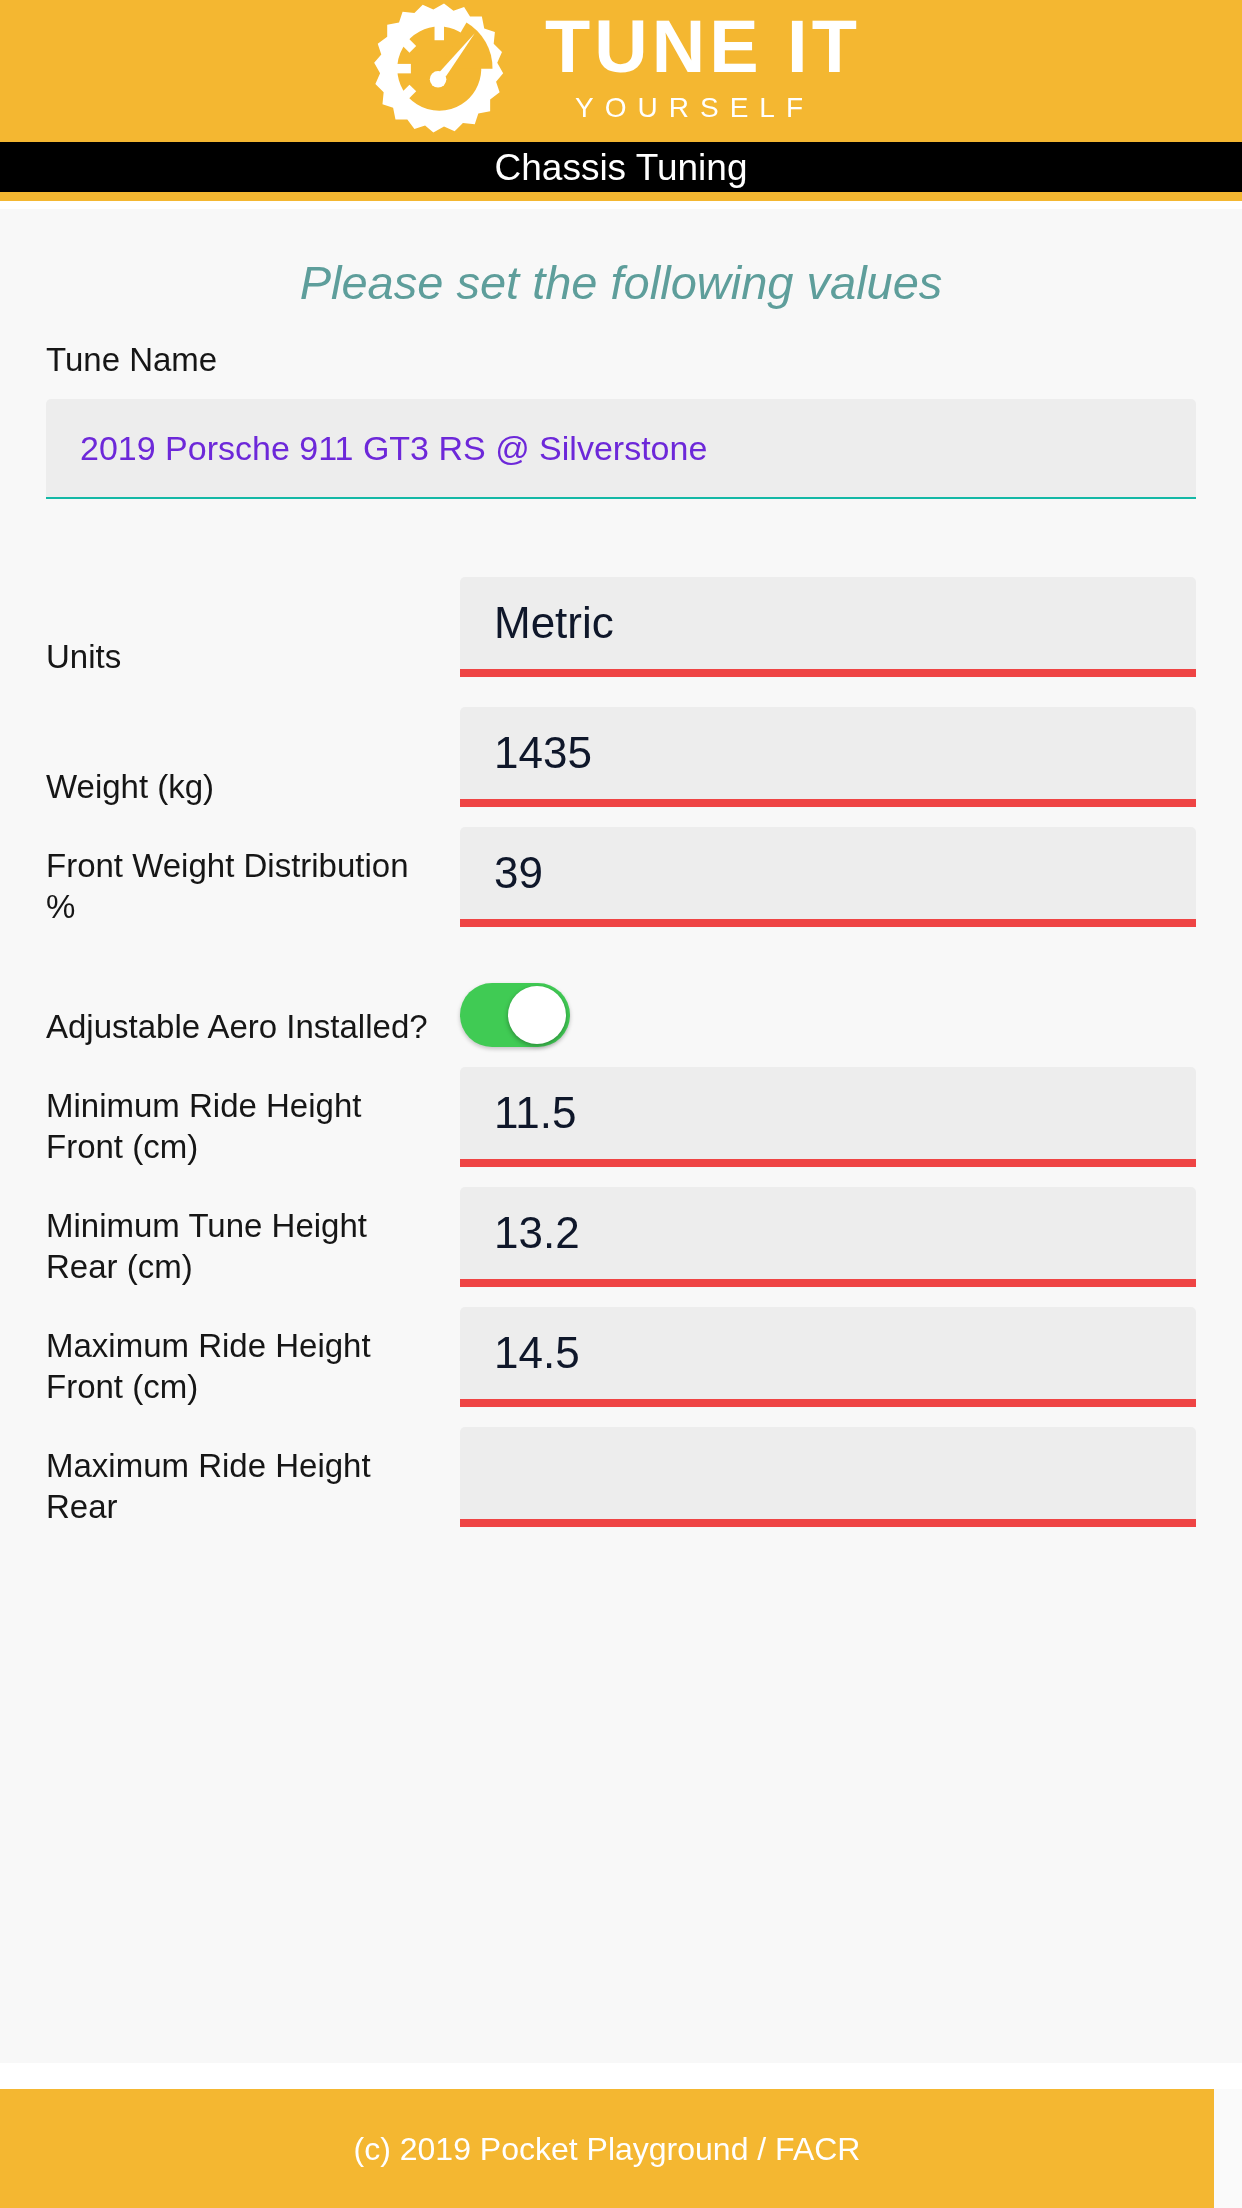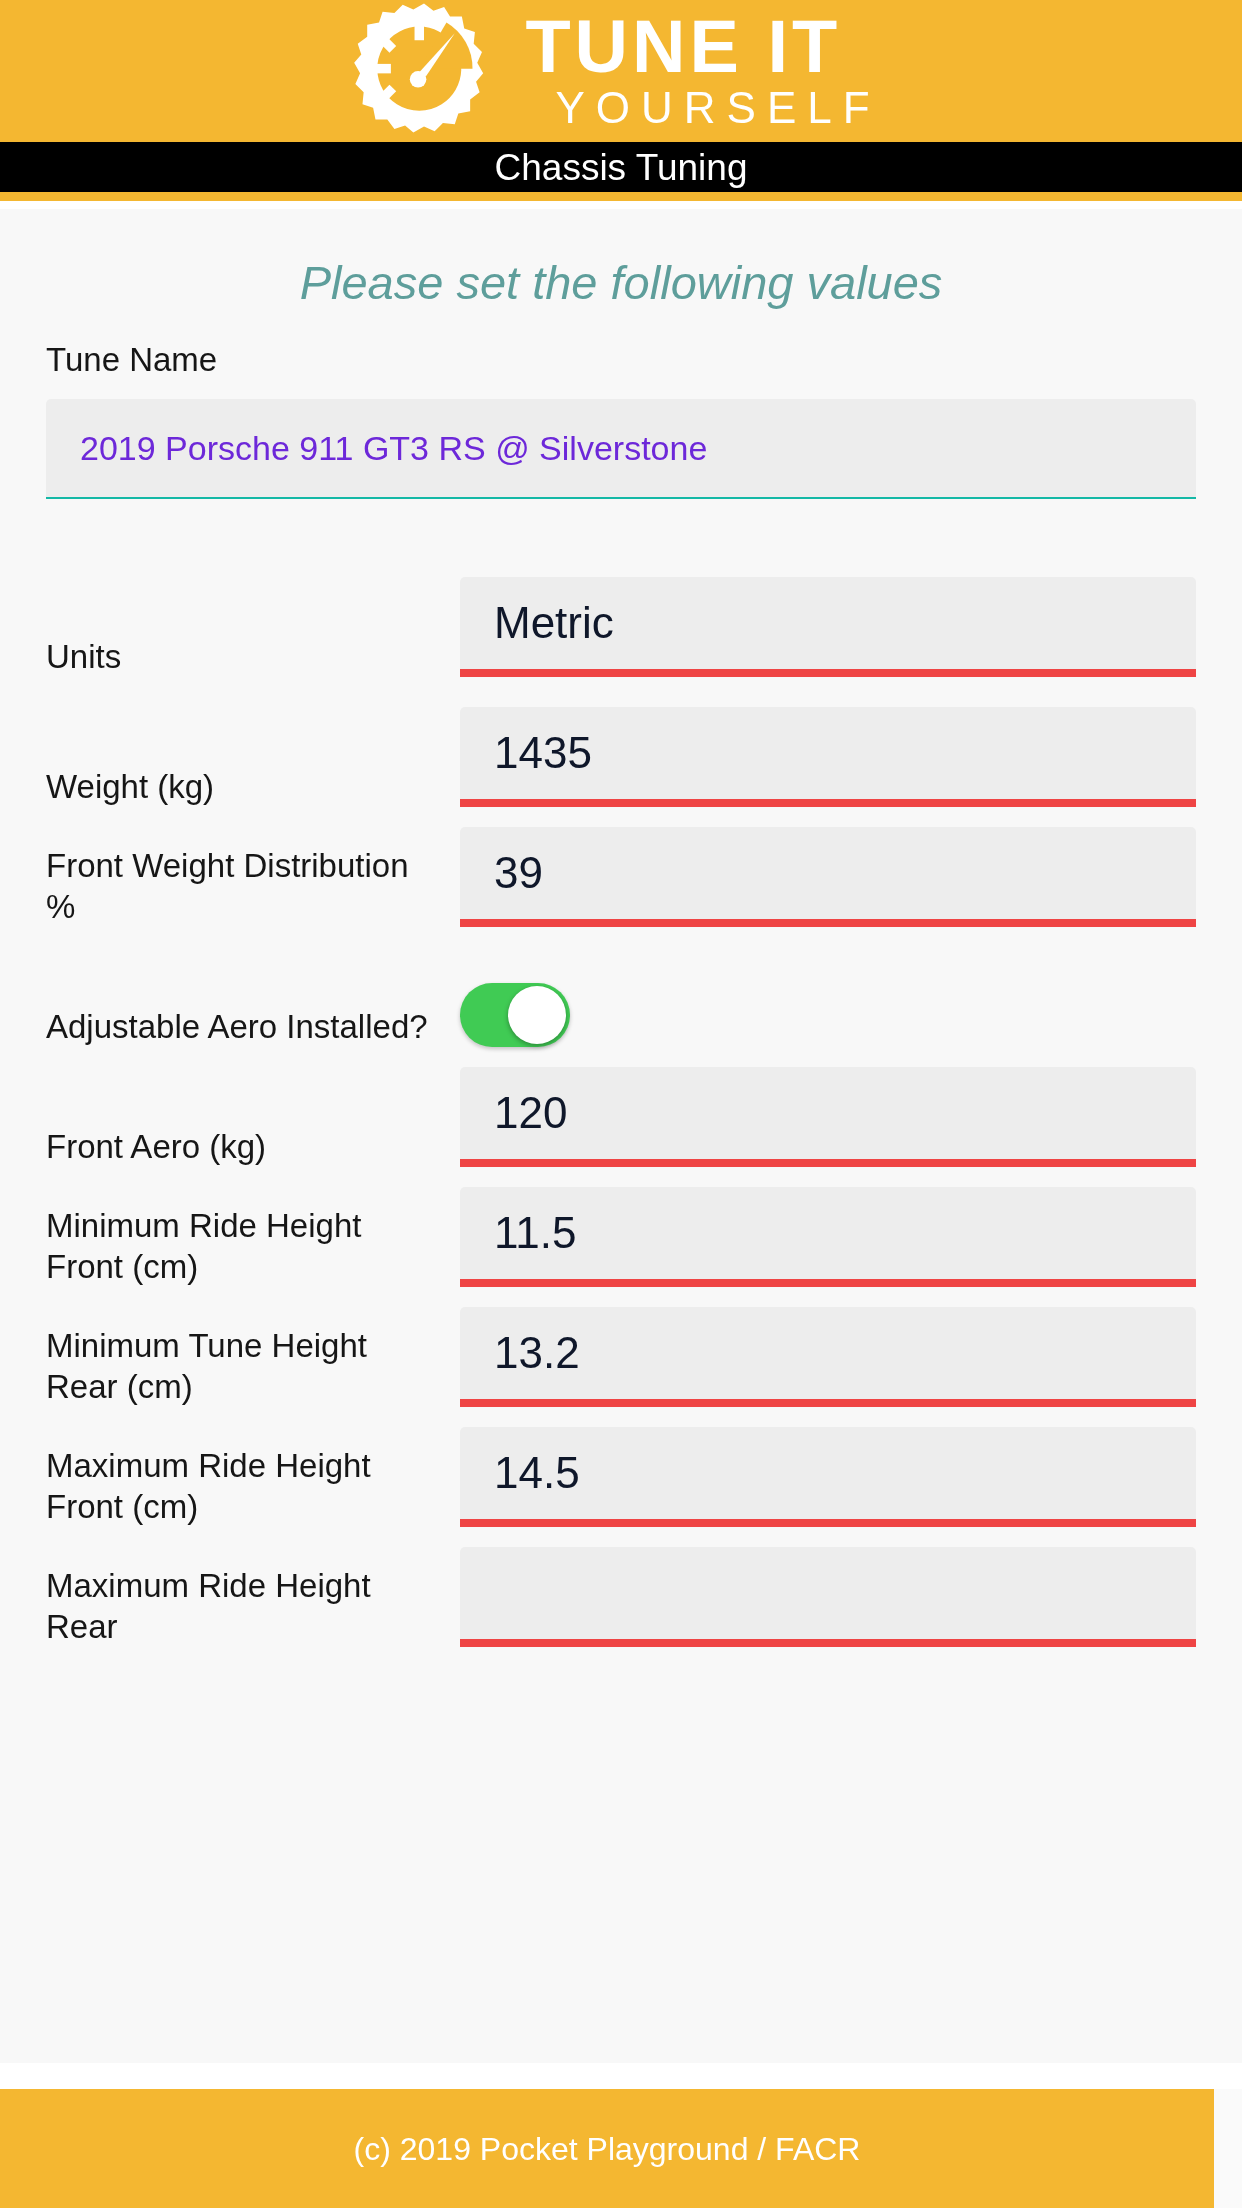--- a/index.html
+++ b/index.html
@@ -30,21 +30,21 @@
   .logo-text { display:flex; flex-direction:column; justify-content:center; }
   .logo-line1 {
     color:#FFFFFF;
     font-size:74px;
     font-weight:bold;
     letter-spacing:4px;
     line-height:74px;
   }
   .logo-line2 {
     color:#FFFFFF;
-    font-size:44px;
+    font-size:28px;
     font-weight:normal;
     letter-spacing:11px;
     line-height:48px;
     padding-left:3px;
     margin-left:27px;
   }
 
   
   .titlebar {
     height:50px;
@@ -254,26 +254,20 @@
 
     <div class="row">
       <div class="row-label">Adjustable Aero Installed?</div>
       <div class="row-field">
         <div class="toggle">
           <div class="knob"></div>
         </div>
       </div>
     </div>
 
-    <div class="row">
-      <div class="row-label">Front Aero (kg)</div>
-      <div class="row-field">
-        <div class="field-box">120</div>
-      </div>
-    </div>
 
     <div class="row">
       <div class="row-label">Minimum Ride Height Front (cm)</div>
       <div class="row-field">
         <div class="field-box">11.5</div>
       </div>
     </div>
 
     <div class="row">
       <div class="row-label">Minimum Tune Height Rear (cm)</div>

